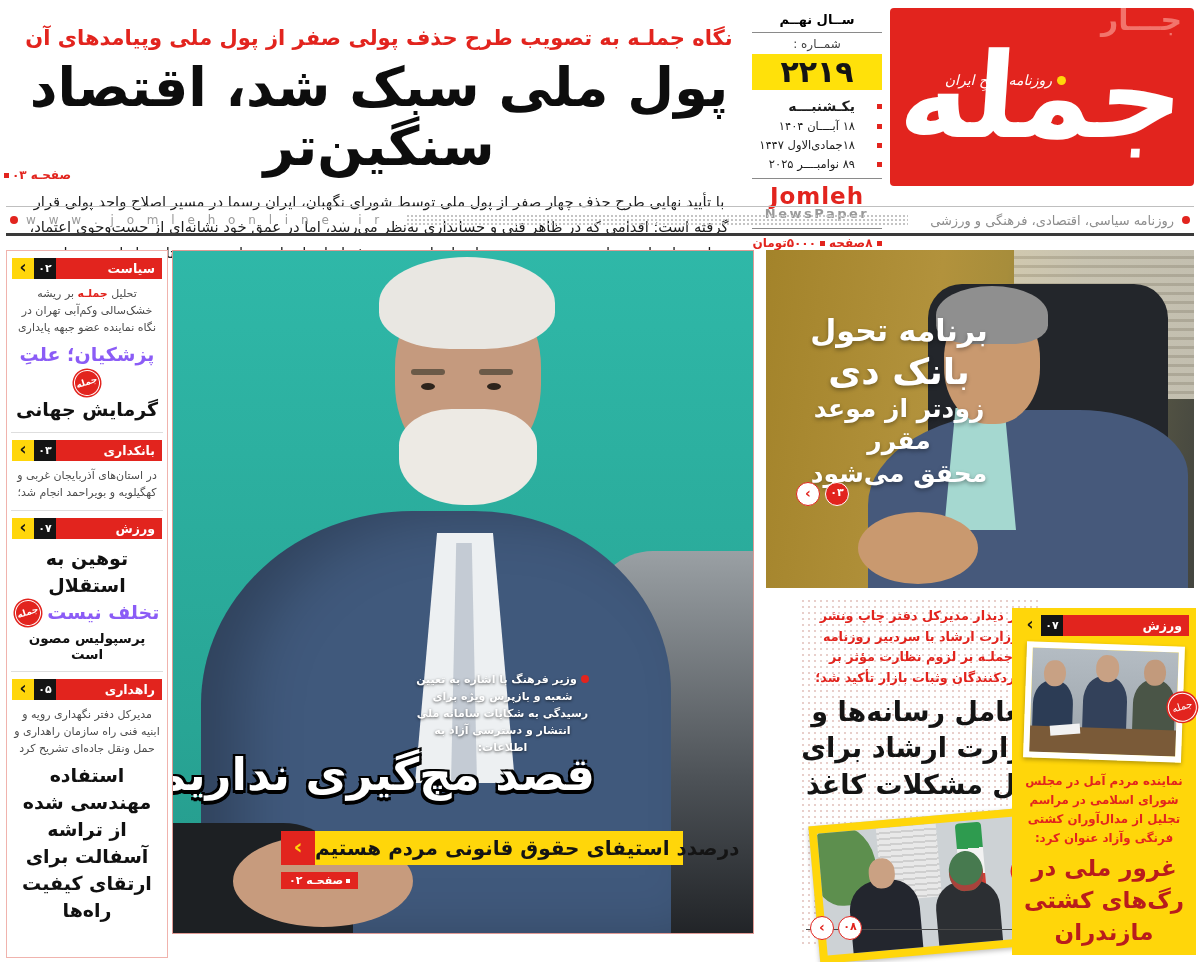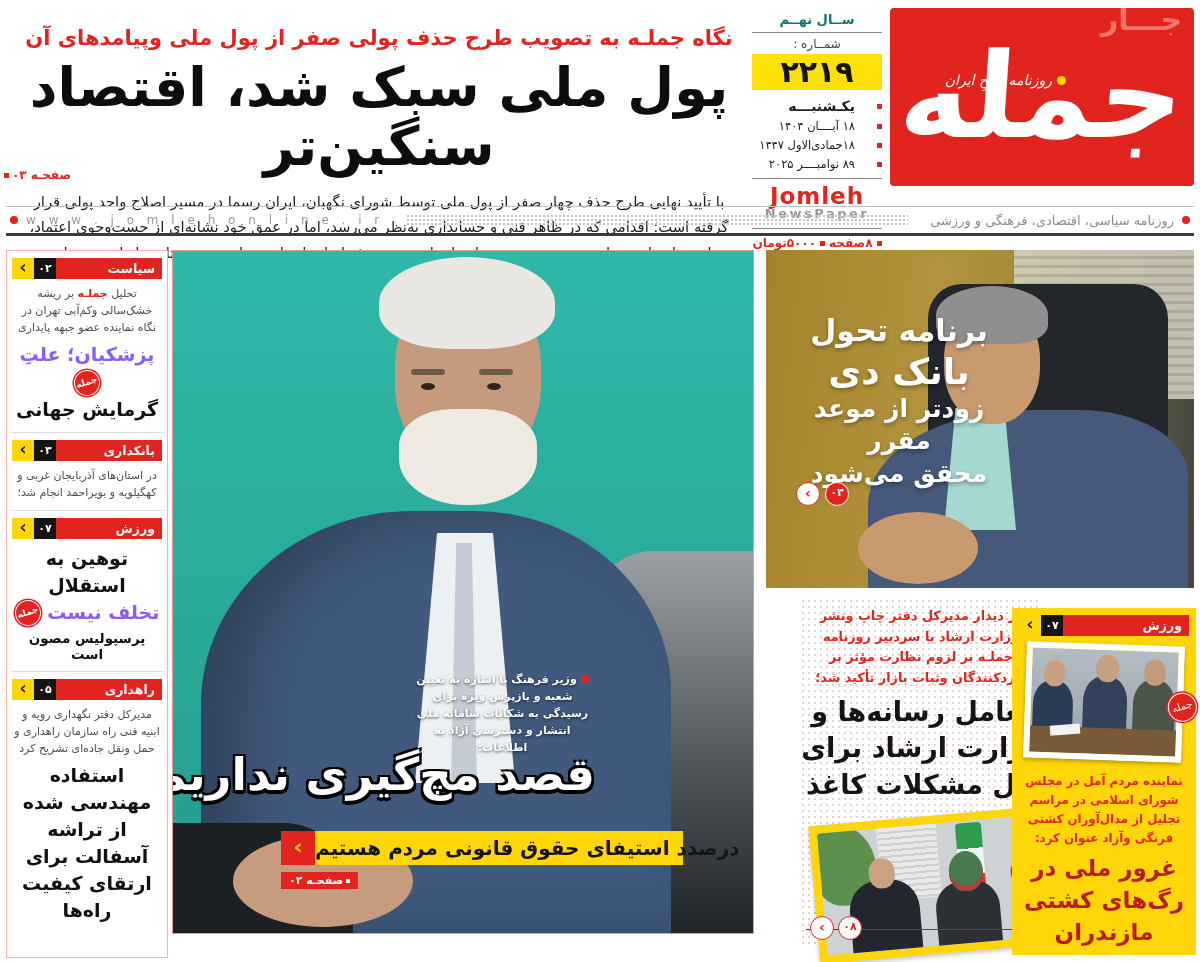--- a/index.html
+++ b/index.html
@@ -12,21 +12,21 @@
   .masthead{position:absolute;top:8px;right:6px;width:304px;height:178px;background:#e2241e;
             border-radius:4px;overflow:hidden;}
   .mh-watermark{position:absolute;top:-6px;right:12px;color:#f2746c;font-size:30px;font-weight:bold;}
   .mh-logo{position:absolute;top:8px;left:0;width:100%;text-align:center;color:#fff;
            font-size:118px;font-weight:bold;line-height:160px;transform:skewX(-4deg);}
   .mh-tagline{position:absolute;top:64px;right:128px;display:flex;direction:rtl;align-items:center;
               gap:5px;color:#fff;font-size:14px;font-style:italic;white-space:nowrap;}
   .ydot{width:9px;height:9px;border-radius:50%;background:#ffd60a;display:inline-block;}
 
   .issuecol{position:absolute;top:12px;right:318px;width:130px;text-align:center;direction:rtl;}
-  .ic-year{color:#0f766e;font-size:13px;font-weight:bold;border-bottom:1px solid #8a8a8a;padding-bottom:5px;}
+  .ic-year{color:#000000;font-size:13px;font-weight:bold;border-bottom:1px solid #8a8a8a;padding-bottom:5px;}
   .ic-lbl{color:#444;font-size:12px;margin-top:4px;}
   .ic-num{background:#ffe10a;color:#141414;font-size:30px;font-weight:bold;line-height:36px;margin-top:3px;letter-spacing:2px;}
   .ic-row{display:flex;direction:rtl;align-items:center;gap:22px;font-size:11.5px;color:#1d1d1d;margin-top:5px;white-space:nowrap;}
   .ic-row.first{font-size:14px;font-weight:bold;margin-top:8px;}
   .sqdot{width:5px;height:5px;background:#e2241e;display:inline-block;flex:0 0 auto;}
   .ic-sep{border-top:1px solid #8a8a8a;margin-top:7px;}
   .ic-latin{color:#e2241e;font-size:23px;font-weight:bold;letter-spacing:1px;margin-top:4px;direction:ltr;}
   .ic-latin2{color:#9a9a9a;font-size:13px;font-weight:bold;letter-spacing:2.5px;margin-top:-3px;direction:ltr;}
   .ic-price{display:flex;direction:rtl;justify-content:center;align-items:center;gap:4px;
             color:#e2241e;font-size:12px;font-weight:bold;margin-top:7px;}

